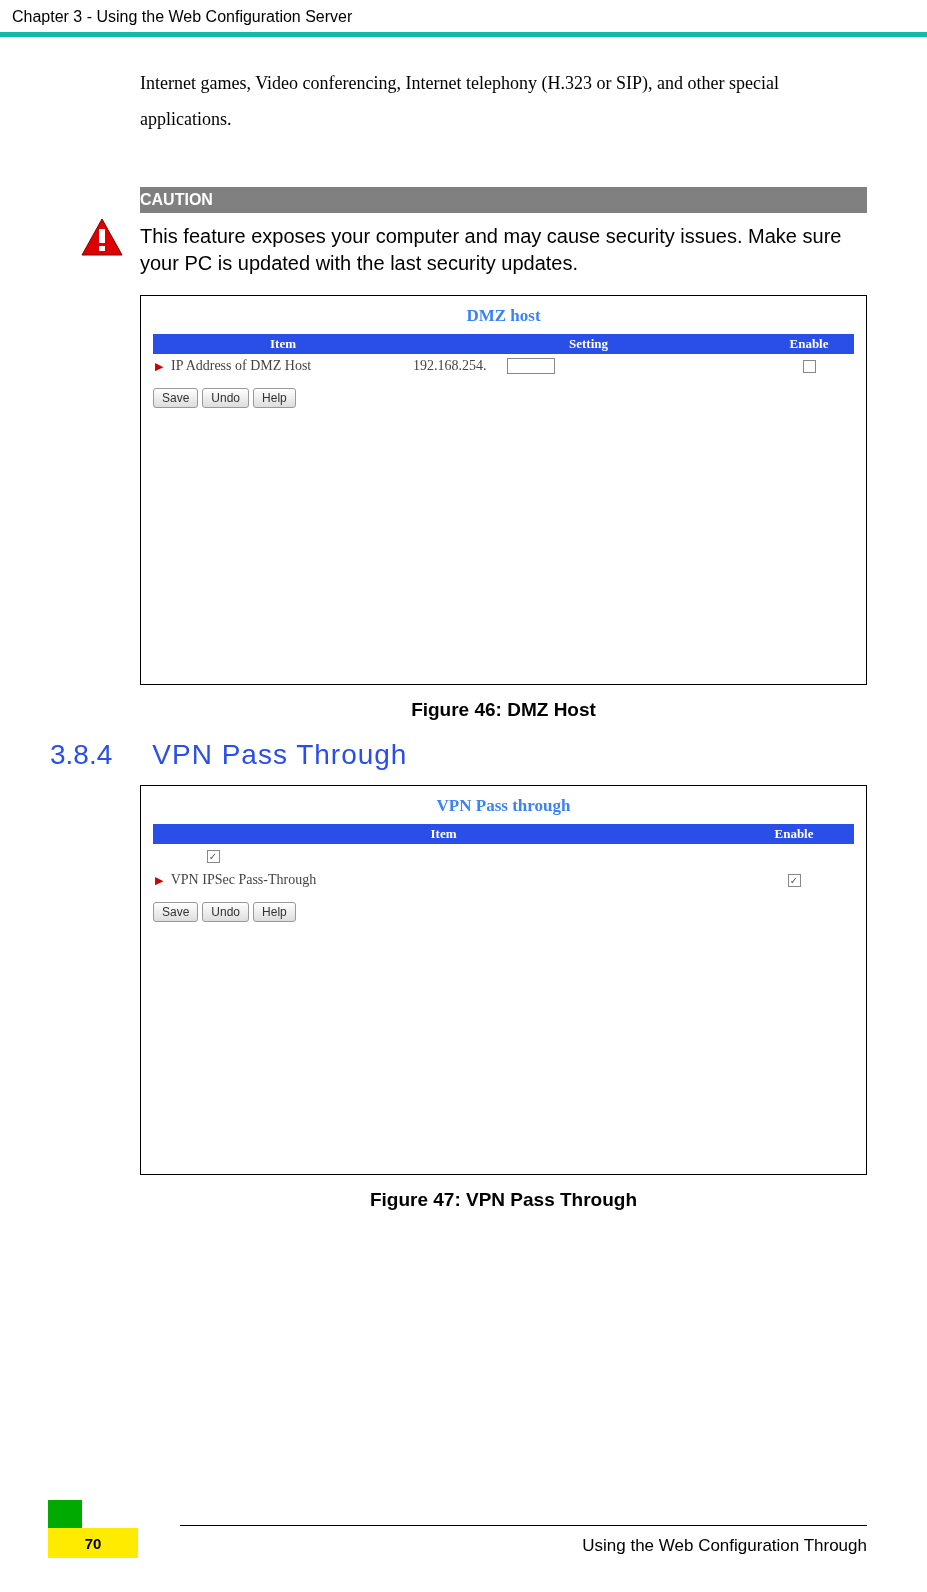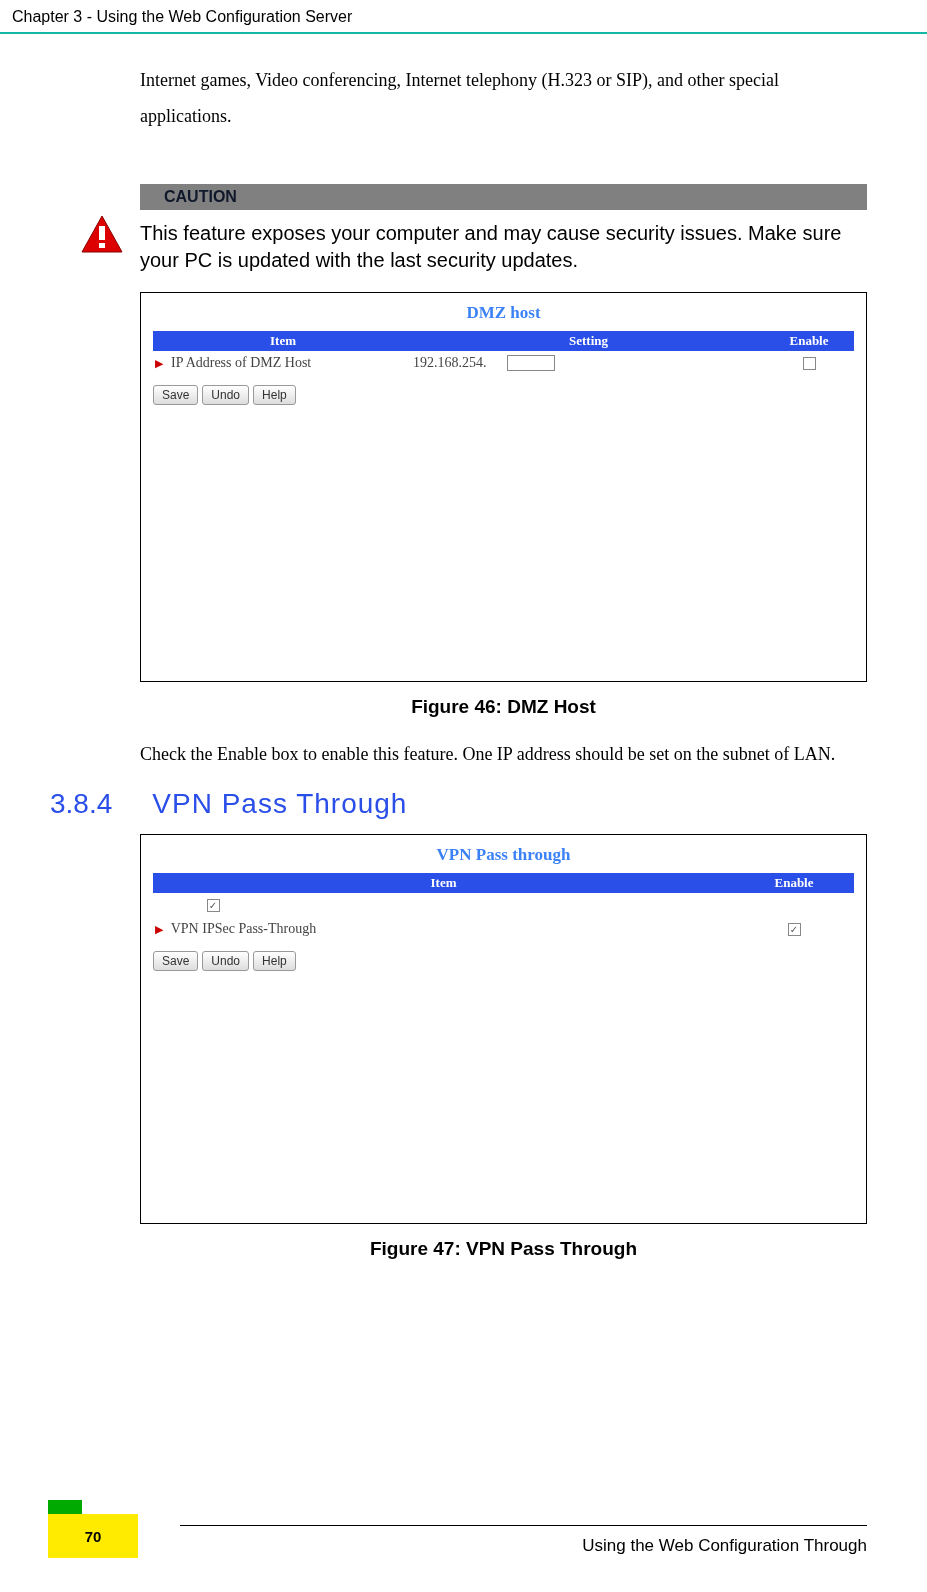--- a/index.html
+++ b/index.html
@@ -5,21 +5,21 @@
     * { margin: 0; padding: 0; box-sizing: border-box; }
     body {
       font-family: Arial, Helvetica, sans-serif;
       background: #fff;
       width: 927px;
       height: 1592px;
       position: relative;
       color: #000;
     }
     .page-header {
-      border-bottom: 2px solid #14b8a6;
+      border-bottom: 5px solid #14b8a6;
       padding: 8px 12px 6px;
       font-size: 16px;
     }
     .content {
       padding: 0 60px 0 140px;
     }
     .intro-text {
       font-family: "Book Antiqua", Palatino, serif;
       font-size: 18px;
       line-height: 2.0;
@@ -36,23 +36,23 @@
       width: 44px;
       height: 40px;
       flex-shrink: 0;
       margin-top: 30px;
     }
     .caution-content {
       flex: 1;
     }
     .caution-header {
       background: #808080;
-      color: #0f172a;
-      font-weight: bold;
-      padding: 4px 24px;
+      color: #ffffff;
+      font-weight: bold;
+      padding: 4px 0;
       font-size: 16px;
     }
     .caution-text {
       font-size: 20px;
       line-height: 1.35;
       padding: 10px 0 14px 0;
     }
     .figure-box {
       border: 1px solid #000;
       margin: 4px 0 10px 0;
@@ -172,21 +172,21 @@
     .footer-text {
       text-align: right;
       padding: 10px 60px 0 0;
       font-size: 17px;
     }
     .page-num-box {
       position: absolute;
       left: 48px;
       bottom: -2px;
       width: 90px;
-      height: 44px;
+      height: 30px;
       background: #ffeb00;
       display: flex;
       align-items: center;
       justify-content: center;
     }
     .page-num-green {
       position: absolute;
       left: 48px;
       bottom: 28px;
       width: 34px;
@@ -244,21 +244,20 @@
     </div>
     <div class="btn-row">
       <button class="ui-btn">Save</button>
       <button class="ui-btn">Undo</button>
       <button class="ui-btn">Help</button>
     </div>
   </div>
 
   <div class="figure-caption">Figure 46: DMZ Host</div>
 
-  <p class="body-text">Check the Enable box to enable this feature. One IP address should be set on the subnet of LAN.</p>
 
   <h2 class="section-heading">
     <span class="section-num">3.8.4</span>
     <span class="section-title">VPN Pass Through</span>
   </h2>
 
   <div class="figure-box">
     <div class="fig-title">VPN Pass through</div>
     <div class="vpn-header-row">
       <div class="vth-item">Item</div>

